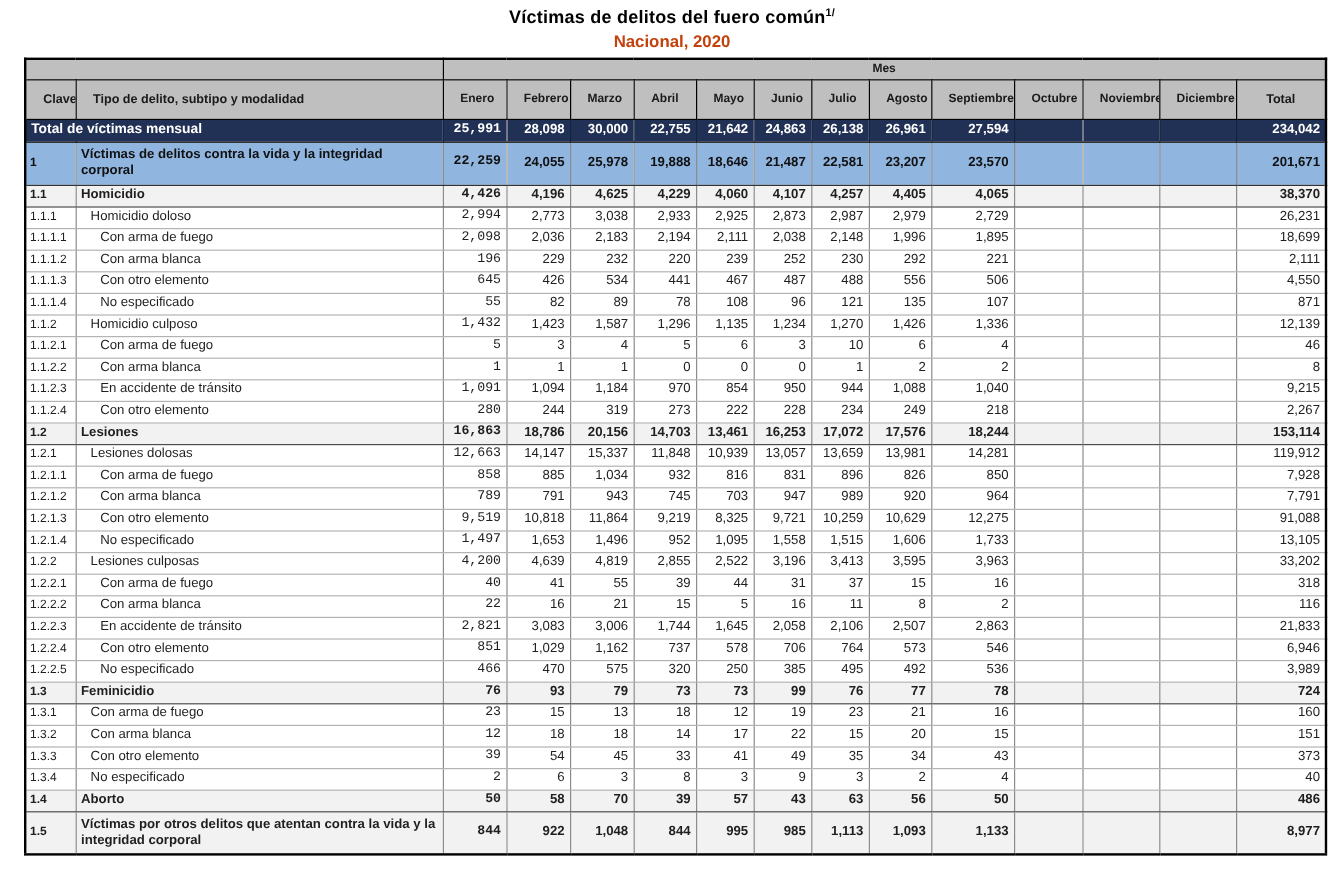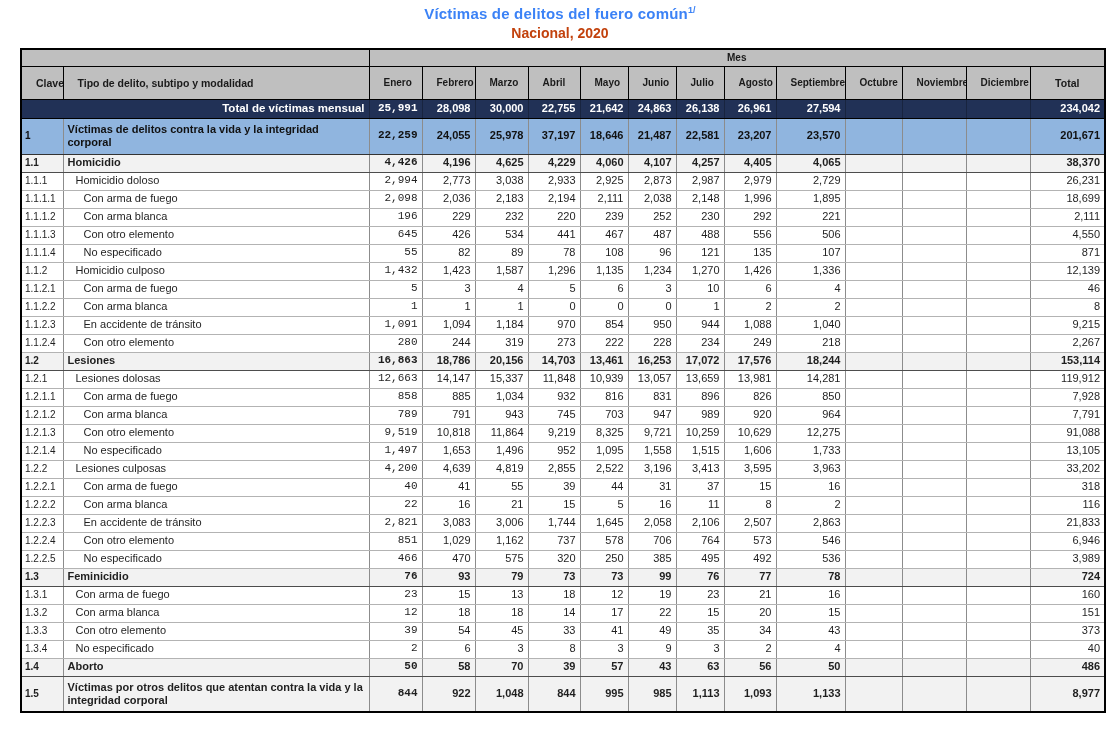--- a/index.html
+++ b/index.html
@@ -1,21 +1,21 @@
 <!DOCTYPE html>
 <html style="--navy: #213156; --blue: #90B5DF; --header-gray: #BFBFBF; --section-gray: #F2F2F2;"><head>
 <meta charset="utf-8">
 <style>
   * { margin:0; padding:0; box-sizing:border-box; }
   html,body { width:1120px; height:744px; background:#fff; overflow:hidden;
     font-family:"Liberation Sans","DejaVu Sans",sans-serif; }
   .page { position:relative; width:1120px; height:744px; background:#fff; }
 
   .title-block { position:absolute; top:5px; left:0; width:1120px; text-align:center; }
-  .title { font-size:15px; font-weight:bold; color:#3b82f6; letter-spacing:.2px; }
+  .title { font-size:15px; font-weight:bold; color:#000000; letter-spacing:.2px; }
   .title sup { font-size:9px; font-weight:bold; }
   .subtitle { font-size:14px; font-weight:bold; color:#c2410c; margin-top:3px; }
 
   table.report { position:absolute; left:20px; top:48px; width:1084px;
     border-collapse:collapse; table-layout:fixed; border:2px solid #000; }
 
   th, td { vertical-align:middle; overflow:hidden; }
 
   
   thead th { background:var(--header-gray); color:#1a1a1a; font-weight:bold;
@@ -33,21 +33,21 @@
   tbody td.clave { font-size:10px; padding-left:3px; }
   tbody td.label { padding-left:4px; }
   tbody td.label.ind1 { padding-left:12px; }
   tbody td.label.ind2 { padding-left:20px; }
   tbody td.sep-strong { border-left:1px solid #555;font-family:Liberation Mono, monospace; }
 
   
   tr.grand td { background:var(--navy); color:#fff; font-weight:bold;
     border-left:1px solid #18243f; border-right:1px solid #18243f;
     border-top:1px solid #000; border-bottom:1px solid #000; height:19px; }
-  tr.grand td.rowlabel { text-align:right; font-size:11.5px; }
+  tr.grand td.rowlabel { text-align:left; font-size:11.5px; }
 
   
   tr.category td { background:var(--blue); font-weight:bold; color:#111;
     border-top:1px solid #000; border-bottom:1px solid #333; height:36px; }
 
   
   tr.section td { background:var(--section-gray); font-weight:bold;
     border-top:1px solid #4d4d4d; border-bottom:1px solid #4d4d4d; }
   tr.section.tall td { height:36px; }
 
@@ -121,21 +121,21 @@
           <td class="num"></td>
           <td class="num"></td>
           <td class="num total-col">234,042</td>
         </tr>
         <tr class="category">
           <td class="clave">1</td>
           <td class="label">Víctimas de delitos contra la vida y la integridad corporal</td>
           <td class="num sep-strong">22,259</td>
           <td class="num">24,055</td>
           <td class="num">25,978</td>
-          <td class="num">37,197</td>
+          <td class="num">19,888</td>
           <td class="num">18,646</td>
           <td class="num">21,487</td>
           <td class="num">22,581</td>
           <td class="num">23,207</td>
           <td class="num">23,570</td>
           <td class="num"></td>
           <td class="num"></td>
           <td class="num"></td>
           <td class="num total-col">201,671</td>
         </tr>

